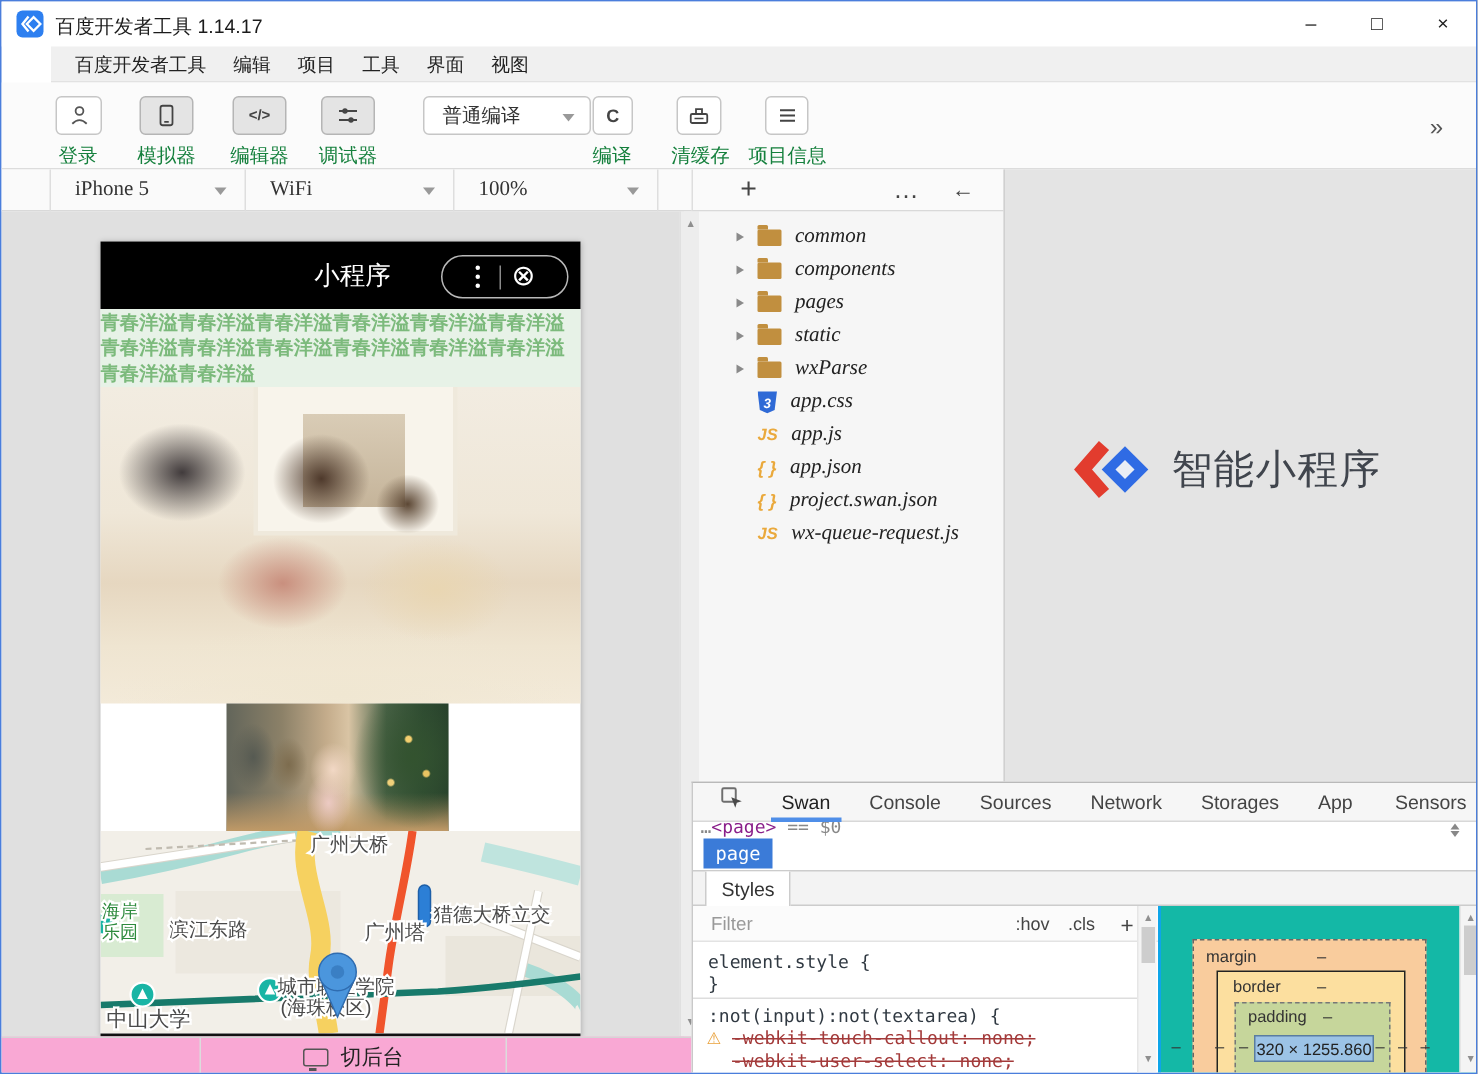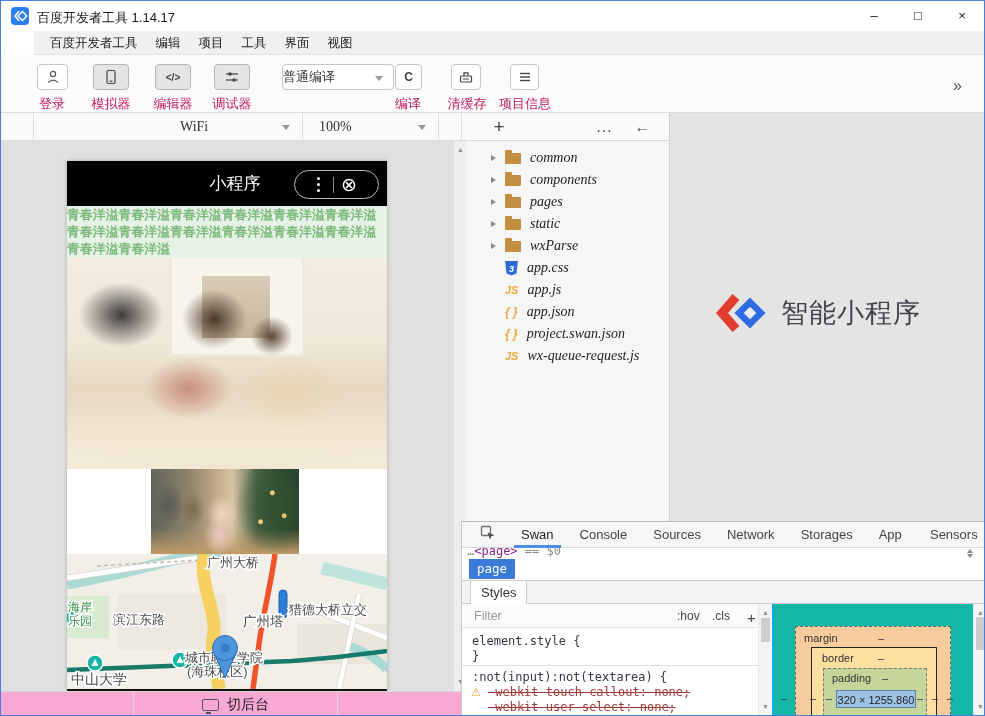--- a/index.html
+++ b/index.html
@@ -18,23 +18,23 @@
   
   .menubar{left:0;top:30px;width:983px;height:24px;background:#f0f0f0;border-bottom:1px solid #e2e2e2;
     display:flex;align-items:center;padding-left:7px;margin-left:33px;}
   .menu-item{font-size:12.5px;color:#222;padding:0 9px;line-height:24px;}
 
   
   .toolbar{left:0;top:54px;width:983px;height:58px;background:#fbfbfb;border-bottom:1px solid #dcdcdc;}
   .tool-iconbox{top:9px;height:26px;border:1px solid #c6c6c6;border-radius:4px;background:#fff;
     display:flex;align-items:center;justify-content:center;}
   .tool-iconbox.pressed{background:#e4e4e4;border-color:#b5b5b5;}
-  .tool-label{top:40px;font-size:13px;color:#be185d;white-space:nowrap;transform:translateX(-50%);}
+  .tool-label{top:40px;font-size:13px;color:#15803d;white-space:nowrap;transform:translateX(-50%);}
   .compile-select{left:281px;top:9px;width:112px;height:26px;border:1px solid #c6c6c6;border-radius:4px;background:#fff;
-    font-size:13px;color:#333;display:flex;align-items:center;}
+    font-size:13px;color:#333;display:flex;align-items:center;padding-left:12px;}
   .caret-down{width:0;height:0;border-left:4px solid transparent;border-right:4px solid transparent;border-top:5px solid #999;}
   .dbl-chev{right:22px;top:22px;font-size:16px;color:#555;}
 
   
   .devicebar{left:0;top:112px;width:668px;height:28px;background:#fafafa;border-bottom:1px solid #d9d9d9;}
   .dev-cell{top:0;height:28px;border-right:1px solid #dedede;display:flex;align-items:center;
     justify-content:space-between;padding:0 12px 0 16px;}
   .dev-cell .serif{font-size:14px;color:#333;}
   .fp-header-btn{top:3px;font-size:17px;color:#444;width:24px;height:22px;text-align:center;line-height:22px;}
 
@@ -232,20 +232,24 @@
         <line x1="2" y1="9.5" x2="12" y2="9.5" stroke="#444" stroke-width="1.4"></line>
       </svg>
     </div>
     <div class="abs tool-label" style="left:524px;">项目信息</div>
 
     <div class="abs dbl-chev">»</div>
   </div>
 
   <div class="abs devicebar">
     <div class="abs dev-cell" style="left:0;width:33px;padding:0;"></div>
+    <div class="abs dev-cell" style="left:33px;width:130px;">
+      <span class="serif">iPhone 5</span>
+      <span class="caret-down"></span>
+    </div>
     <div class="abs dev-cell" style="left:163px;width:139px;">
       <span class="serif">WiFi</span>
       <span class="caret-down"></span>
     </div>
     <div class="abs dev-cell" style="left:302px;width:136px;">
       <span class="serif">100%</span>
       <span class="caret-down"></span>
     </div>
   </div>
 

